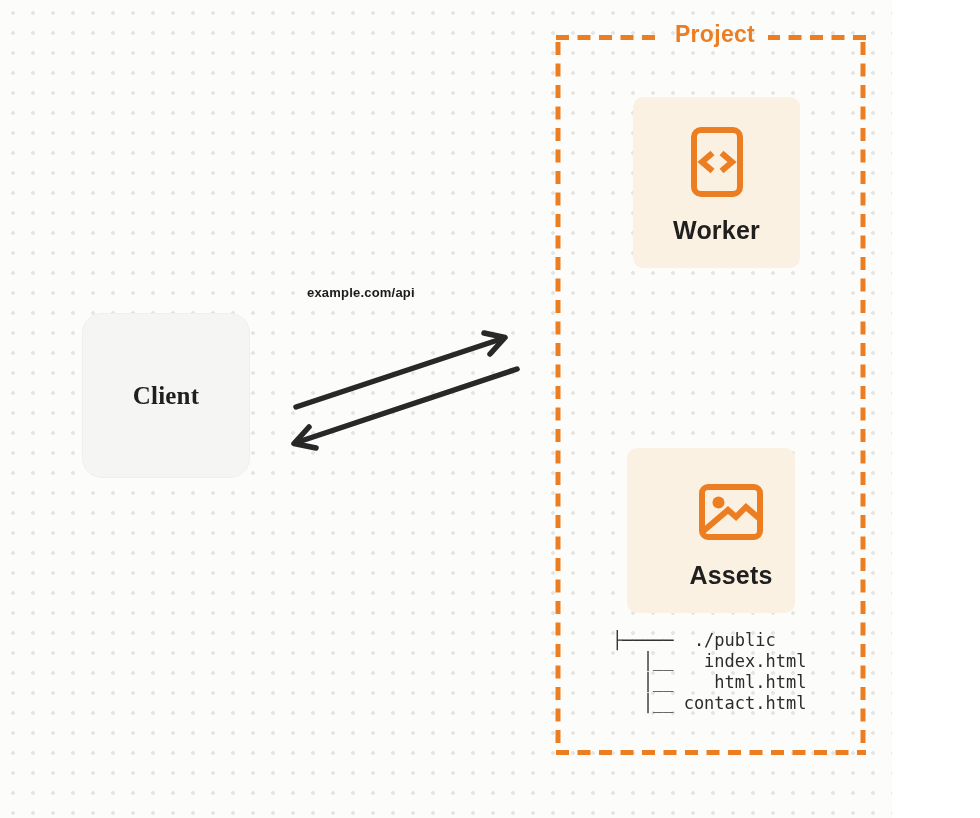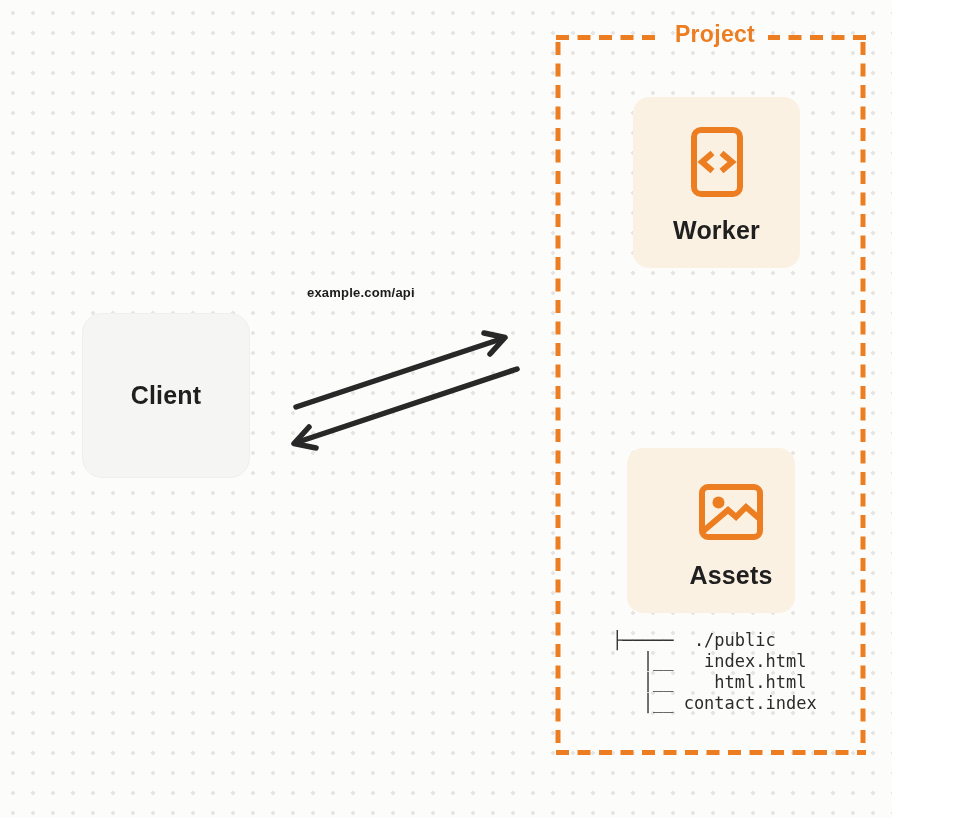--- a/index.html
+++ b/index.html
@@ -18,36 +18,36 @@
     background-image:radial-gradient(circle, var(--dot) 1.6px, transparent 1.8px);
     background-size:20px 20px; background-position:3px 3px;
     font-family:"Liberation Sans", sans-serif;
     color:var(--ink);
   }
   svg.overlay { position:absolute; left:0; top:0; width:980px; height:818px; pointer-events:none; }
 
   .client-box {
     position:absolute; left:82px; top:313px; width:168px; height:165px;
     background:var(--client-bg); border:1px solid #EFEFED; border-radius:20px;
-    display:flex; align-items:center; justify-content:center; box-sizing:border-box;
+    display:flex; align-items:center; justify-content:center; box-sizing:border-box;font-family:Liberation Serif, serif;
   }
   .node-label { font-weight:700; font-size:25px; color:var(--ink); letter-spacing:.2px; }
 
   .request-label {
     position:absolute; left:307px; top:285px;
     font-weight:700; font-size:13px; color:#1C1C1C; letter-spacing:.2px;
   }
 
   .project-label {
     position:absolute; left:661px; top:21px; width:108px; text-align:center;
     font-weight:700; font-size:23px; color:var(--accent); letter-spacing:.3px;
   }
 
   .card {
-    position:absolute; background:var(--card-bg); border-radius:16px;
+    position:absolute; background:var(--card-bg); border-radius:10px;
     display:flex; flex-direction:column; align-items:center; box-sizing:border-box;
   }
   .card.worker { left:633px; top:97px; width:167px; height:171px; }
   .card.assets { left:627px; top:448px; width:168px; height:165px;padding-left:40px; }
   .card .icon-wrap { display:block; }
   .card.worker .icon-wrap { margin-top:30px; height:70px; }
   .card.assets .icon-wrap { margin-top:36px; height:56px; }
   .card.worker .node-label { margin-top:19px; }
   .card.assets .node-label { margin-top:21px; }
   .icon-stroke { fill:none; stroke:var(--accent); }
@@ -116,15 +116,15 @@
         <g clip-path="url(#imgclip)">
           <path class="icon-stroke" d="M2,49 L29,26 L37,33 L47,23 L62,36" stroke-width="6" stroke-linejoin="miter"></path>
         </g>
         <rect class="icon-stroke" x="3" y="3" width="58" height="50" rx="6" stroke-width="6"></rect>
         <circle cx="19.5" cy="18.5" r="6" fill="#ED7D21"></circle>
       </svg>
     </span>
     <span class="node-label">Assets</span>
   </div>
 
-  <pre class="tree"><span>├─────  ./public</span><span>   │__   index.html</span><span>   │__    html.html</span><span>   │__ contact.index</span></pre>
+  <pre class="tree"><span>├─────  ./public</span><span>   │__   index.html</span><span>   │__    html.html</span><span>   │__ contact.html</span></pre>
 
 </div>
 
 </body></html>

